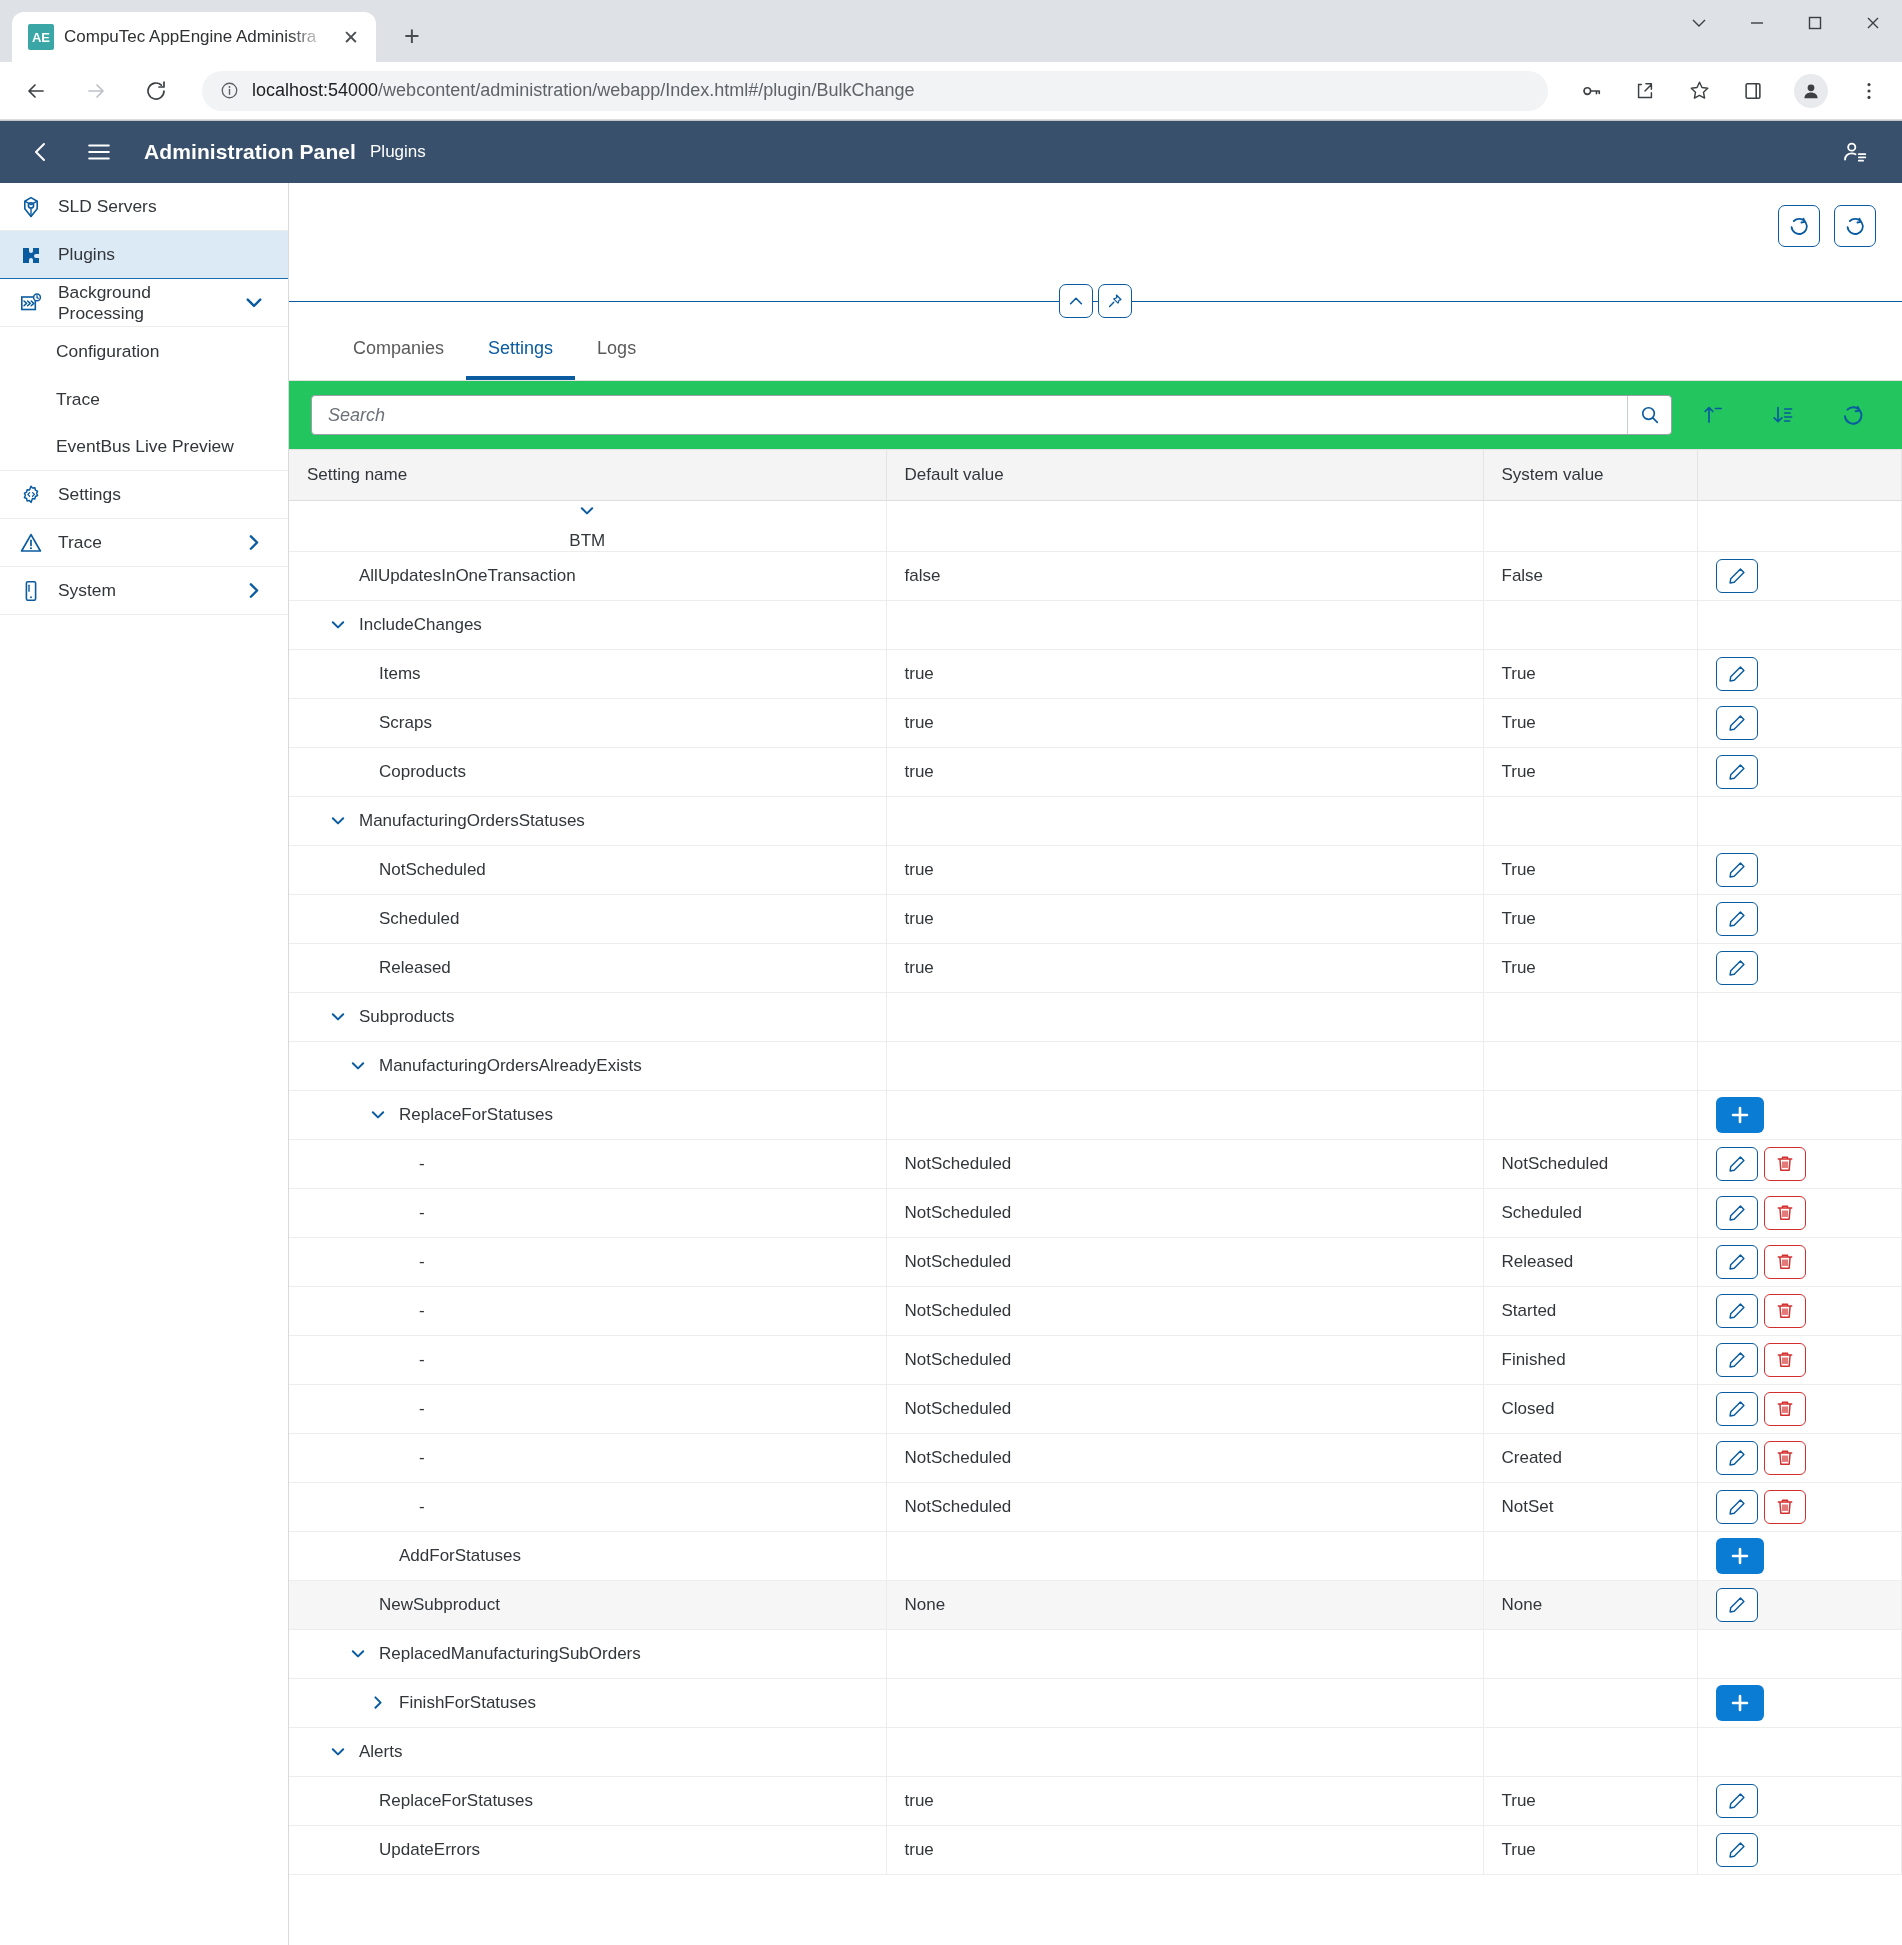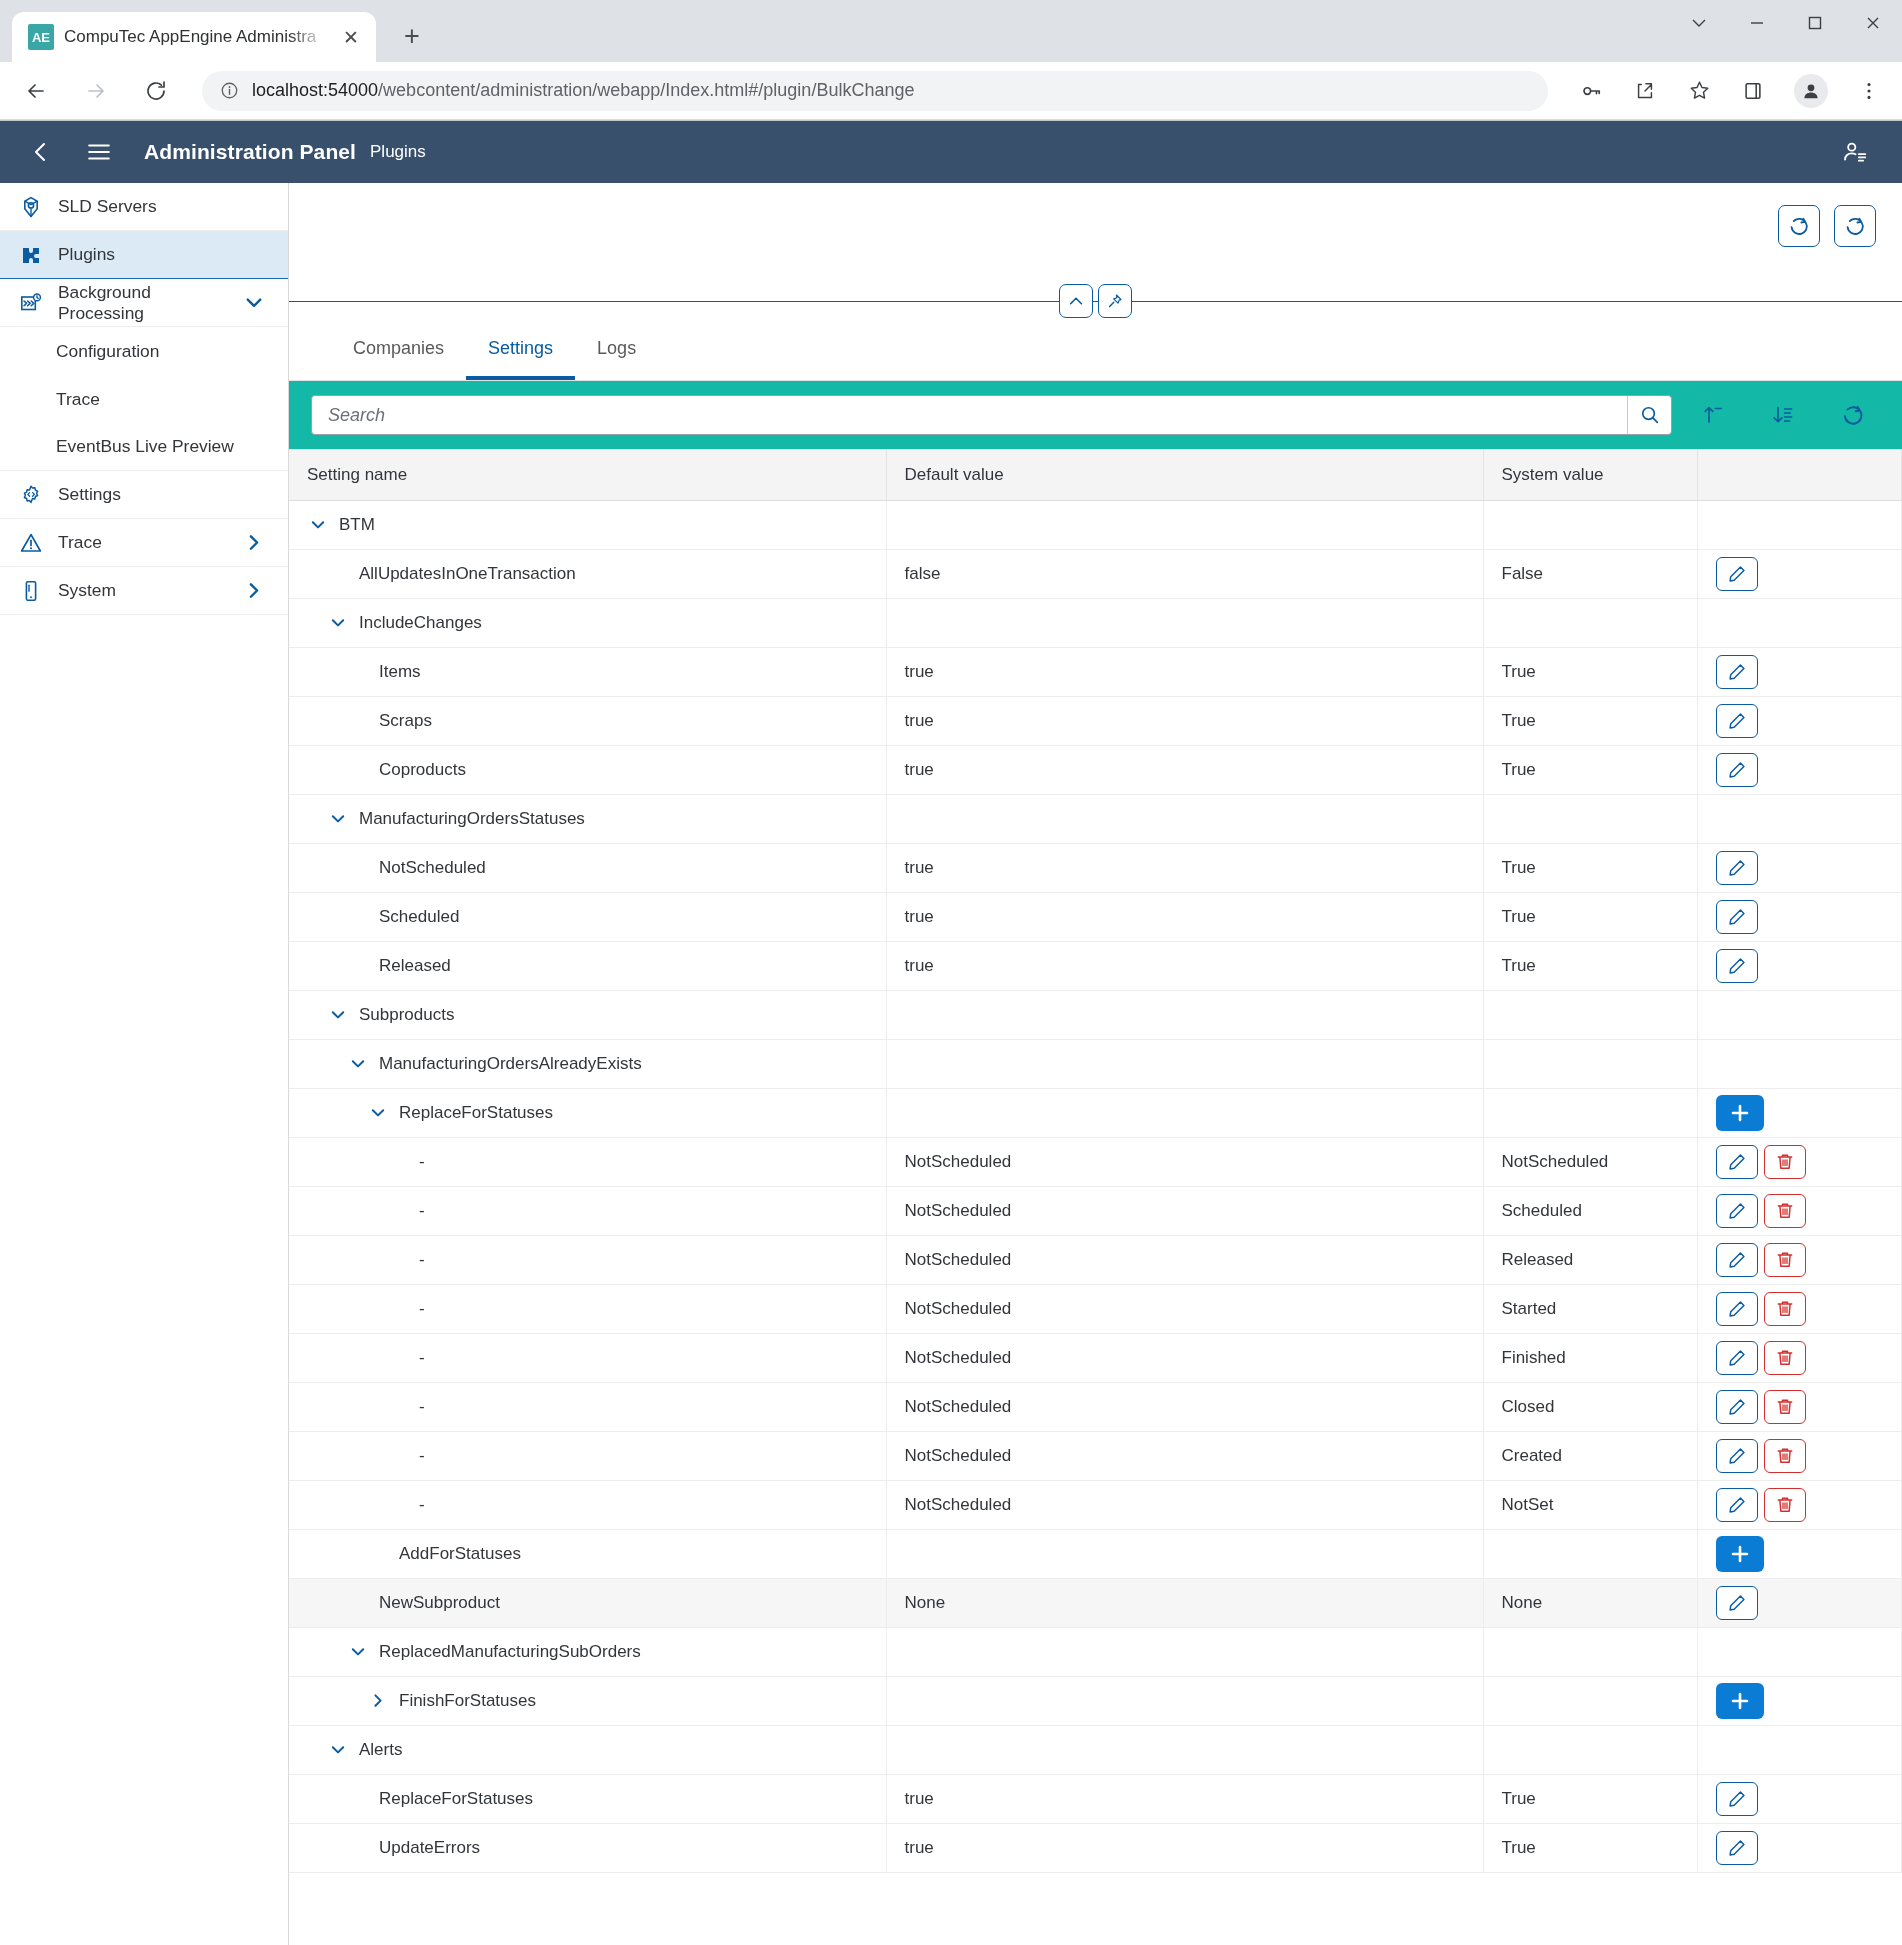--- a/index.html
+++ b/index.html
@@ -300,21 +300,21 @@
   .tab-item.active {
     color: #0a5ba0;
     border-bottom-color: #0a5ba0;
   }
 
   .search-row {
     display: flex;
     align-items: center;
     gap: 12px;
     padding: 12px 20px 12px 22px;
-    background: #14b8a6;
+    background: #22c55e;
     border-bottom: 1px solid #e2e2e2;
   }
   .search-box {
     flex: 1;
     display: flex;
     align-items: center;
     height: 40px;
     border: 1px solid #9aa0a6;
     border-radius: 4px;
     background: #ffffff;
@@ -738,21 +738,21 @@
           <tr id="header-row">
               <th>Setting name</th>
               <th>Default value</th>
               <th>System value</th>
               <th class="actions"></th>
             </tr>
         </thead>
         <tbody id="table-body">
             <tr class="">
               <td>
-                <div class="name-cell" style="padding-left: 0px;">
+                <div class="name-cell" style="padding-left: 0px; flex-direction: column;">
                   <span class="twisty">
                     <svg width="20" height="20" viewBox="0 0 20 20">
                       <path d="M4.8 7.2L10 12.4l5.2-5.2" stroke="#0a5ba0" stroke-width="2" fill="none" stroke-linecap="round" stroke-linejoin="round"></path>
                     </svg>
                   </span>
                   <span>BTM</span>
                 </div>
               </td>
               <td></td>
               <td></td>

